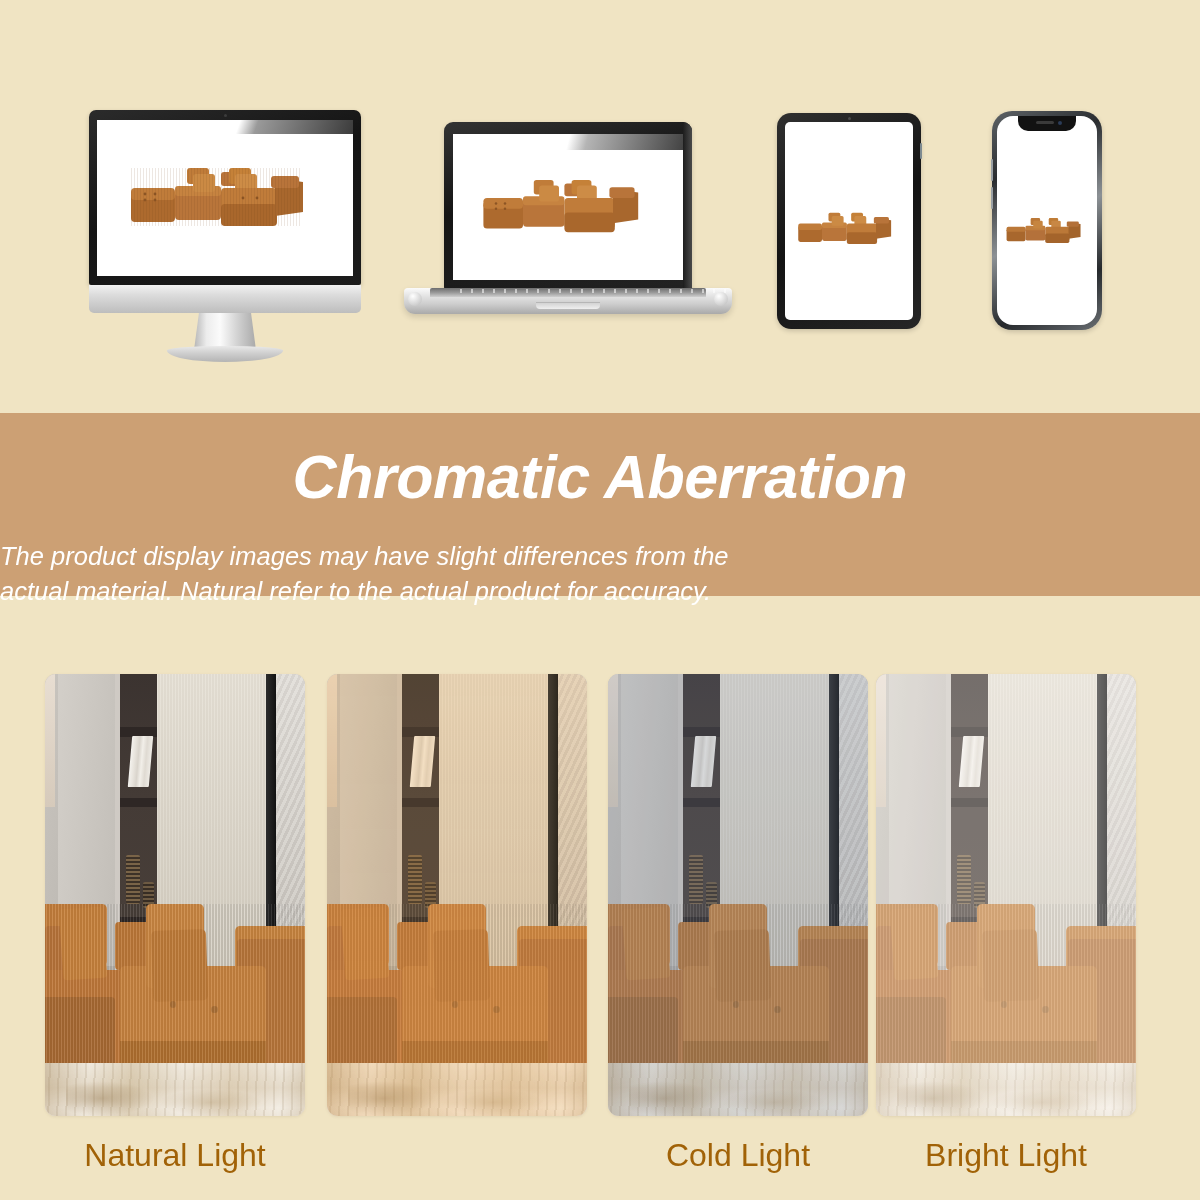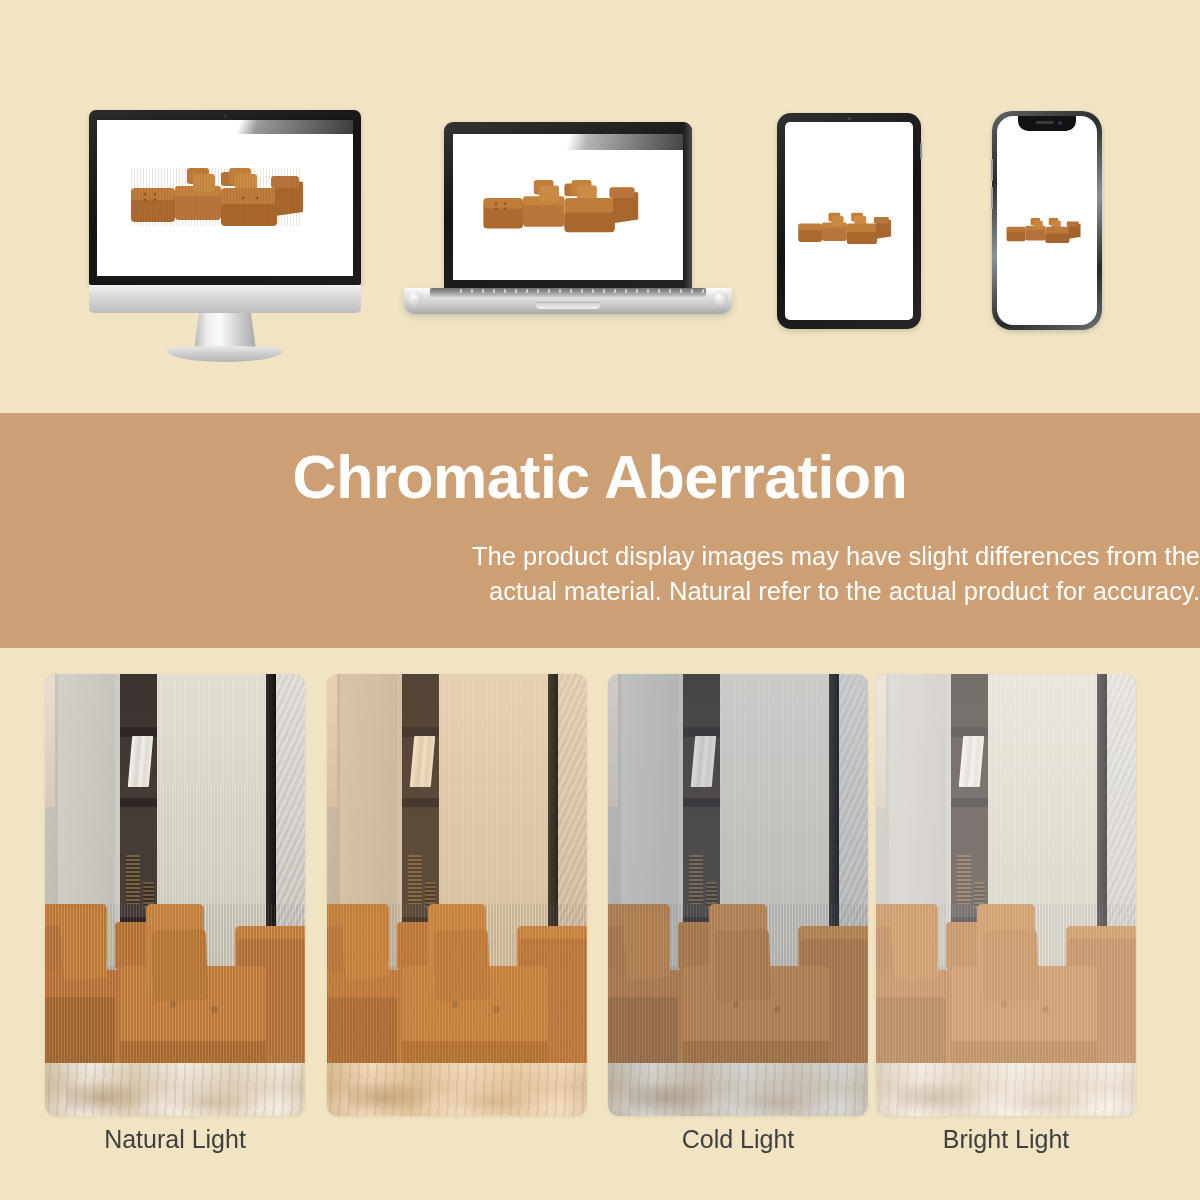--- a/index.html
+++ b/index.html
@@ -112,28 +112,28 @@
   .phone-speaker{position:absolute;left:50%;top:5px;margin-left:-11px;width:18px;height:3px;
     background:#3a3a3a;border-radius:2px;}
   .phone-cam{position:absolute;left:50%;top:5px;margin-left:11px;width:4px;height:4px;
     background:#2b3c58;border-radius:50%;}
   .phone-side{position:absolute;left:-1px;width:2px;background:#9aa0a4;border-radius:1px;}
 
   
   .sofa-wrap{position:absolute;left:50%;top:50%;transform:translate(-50%,-50%);}
 
   
-  .banner{position:absolute;left:0;top:413px;width:1200px;height:235px;
-    background:#cca074;}
+  .banner{position:absolute;left:0;top:413px;width:1200px;height:183px;
+    background:#cca074;font-style:italic;}
   .banner-title{
     position:absolute;left:0;top:34px;width:1200px;text-align:center;
     color:#ffffff;font-size:61px;font-weight:bold;letter-spacing:-0.5px;line-height:1;
   }
   .banner-sub{
-    position:absolute;left:0;top:126px;width:1200px;text-align:right;
+    position:absolute;left:0;top:126px;width:1200px;text-align:left;
     color:#ffffff;font-size:25.5px;line-height:1.38;font-weight:400;
   }
   .banner-sub span{display:block;}
 
   
   .cards{position:absolute;left:0;top:648px;width:1200px;height:552px;}
   .card{position:absolute;top:26px;width:260px;height:442px;
     border-radius:11px;overflow:hidden;background:#cfcac4;
     box-shadow:0 1px 3px rgba(120,100,70,.12);}
   .card.c1{left:45px;} .card.c2{left:327px;}
@@ -208,22 +208,22 @@
   .g-warm{background:linear-gradient(180deg,rgba(255,186,92,.20),rgba(255,170,70,.16));
           mix-blend-mode:multiply;}
   .g-warm2{inset:0;background:rgba(255,206,130,.12);}
   .g-cold{background:rgba(150,165,190,.16);}
   .g-cold2{inset:0;background:rgba(40,55,85,.06);}
   .g-bright{background:rgba(255,252,244,.22);}
   .g-bright2{inset:0;background:rgba(255,255,255,.10);}
 
   
   .labels{position:absolute;left:0;top:1110px;width:1200px;height:70px;}
-  .label{position:absolute;top:0;width:260px;text-align:center;
-    color:#404040;font-size:25px;line-height:58px;}
+  .label{position:absolute;top:16px;width:260px;text-align:center;
+    color:#a16207;font-size:32px;line-height:58px;}
   .label.c1{left:45px;} .label.c2{left:327px;}
   .label.c3{left:608px;} .label.c4{left:876px;}
 </style>
 </head>
 <body>
 
 <div class="stage">
 
   <div class="devices">
 

